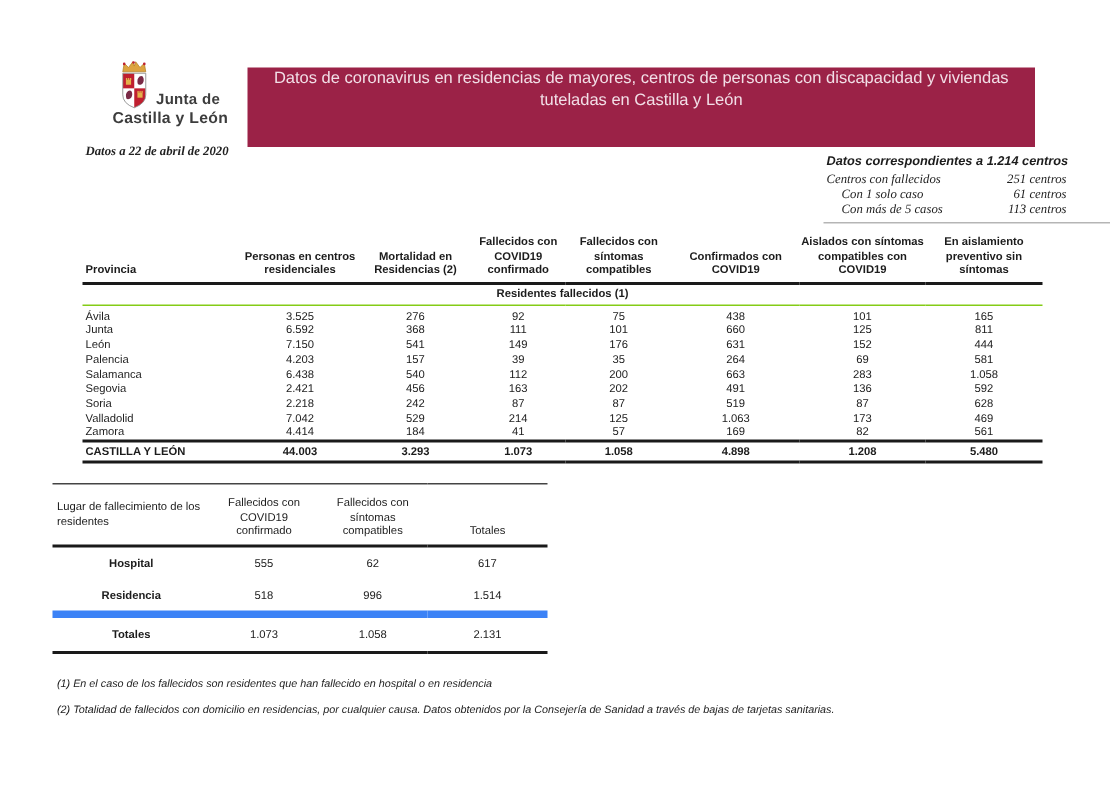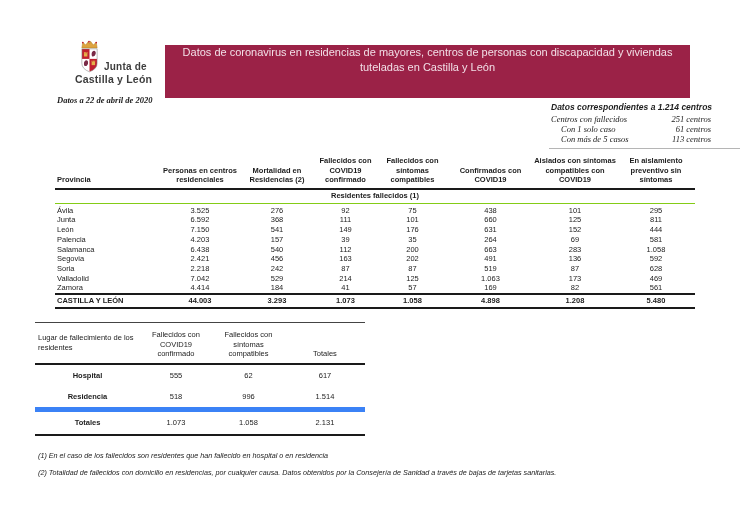--- a/index.html
+++ b/index.html
@@ -167,21 +167,21 @@
       </thead>
       <tbody>
           <tr>
             <td class="prov">Ávila</td>
             <td>3.525</td>
             <td>276</td>
             <td>92</td>
             <td>75</td>
             <td>438</td>
             <td>101</td>
-            <td>295</td>
+            <td>165</td>
           </tr>
           <tr>
             <td class="prov">Junta</td>
             <td>6.592</td>
             <td>368</td>
             <td>111</td>
             <td>101</td>
             <td>660</td>
             <td>125</td>
             <td>811</td>

